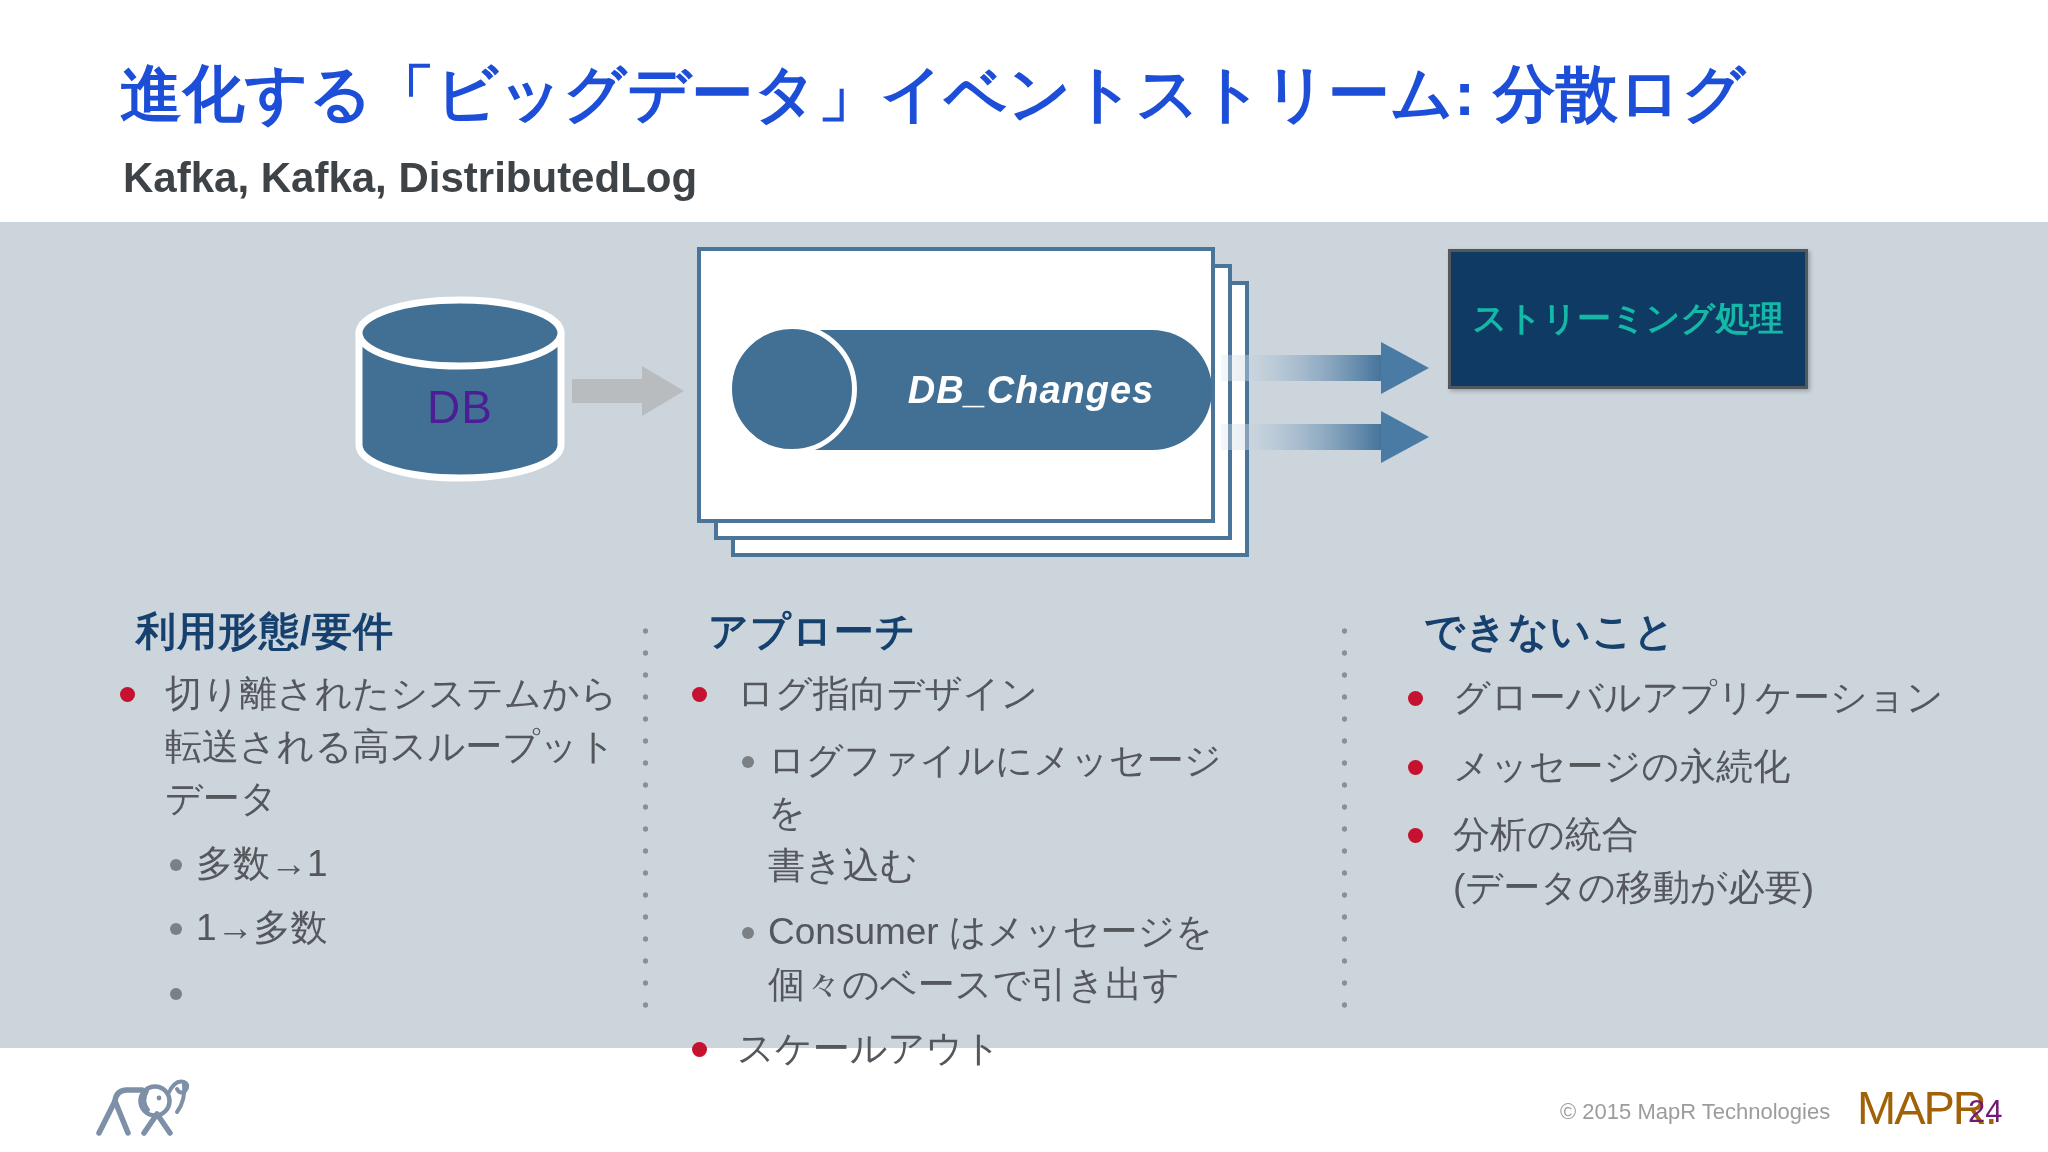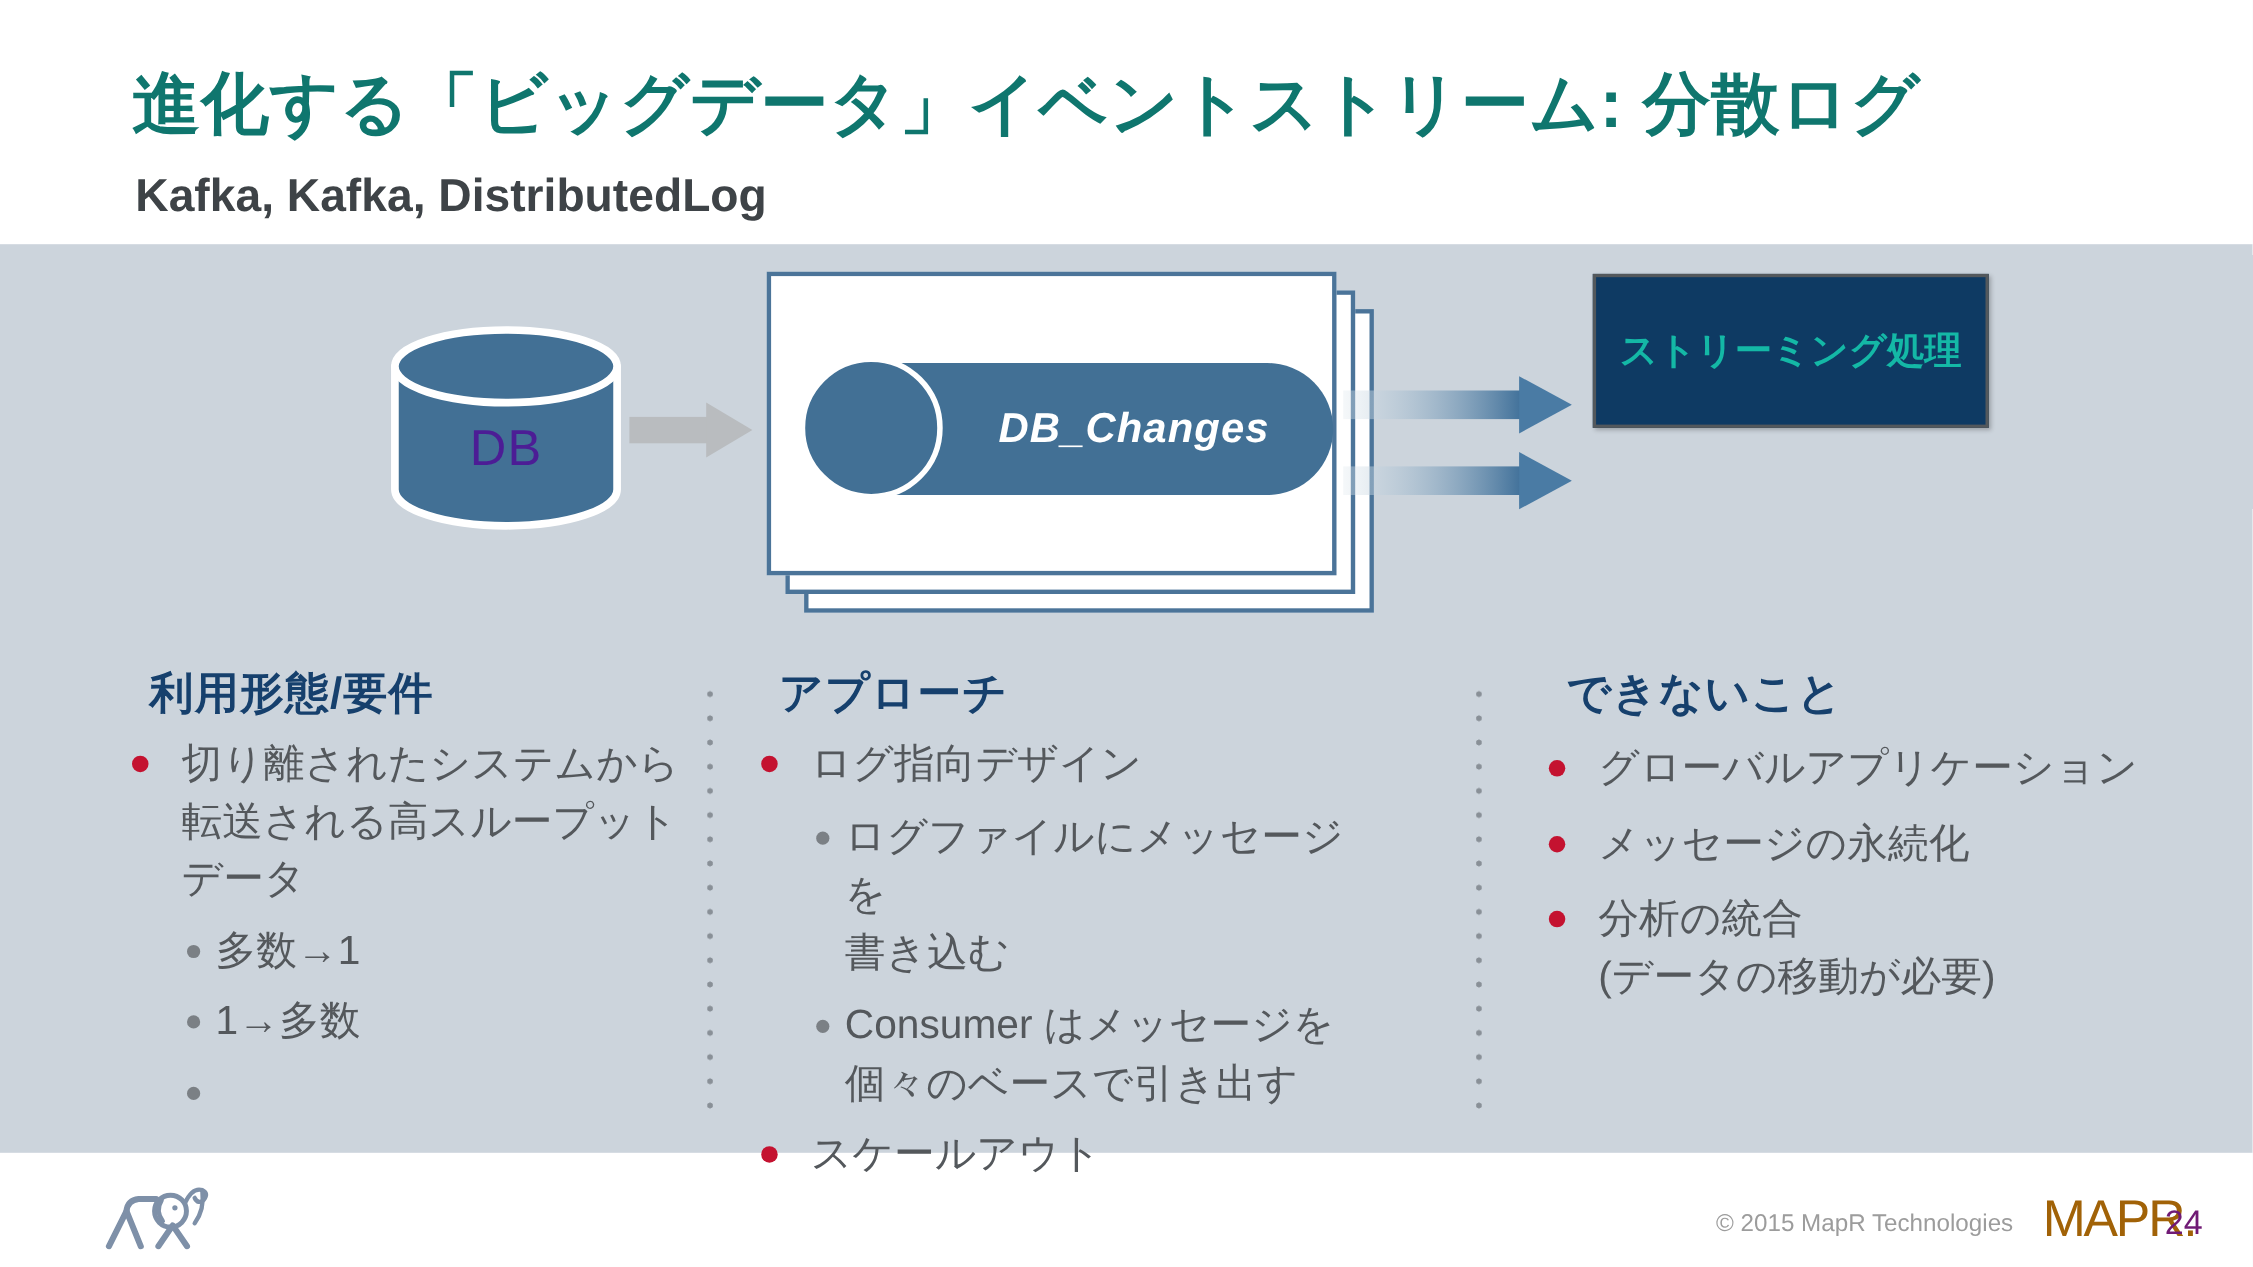--- a/index.html
+++ b/index.html
@@ -1,21 +1,21 @@
 <!DOCTYPE html>
 <html><head>
 <meta charset="utf-8">
 <style>
   * { margin:0; padding:0; box-sizing:border-box; }
   html,body { width:2048px; height:1152px; }
   body { font-family:"Liberation Sans","DejaVu Sans",sans-serif; background:#ffffff; overflow:hidden; }
   .slide { position:relative; width:2048px; height:1152px; background:#ffffff; overflow:hidden; }
 
   
-  .title { position:absolute; left:120px; top:52px; font-size:62px; font-weight:bold; color:#0f766e; letter-spacing:0.5px; white-space:nowrap; }
+  .title { position:absolute; left:120px; top:52px; font-size:62px; font-weight:bold; color:#1d4ed8; letter-spacing:0.5px; white-space:nowrap; }
   .subtitle { position:absolute; left:123px; top:154px; font-size:42px; font-weight:bold; color:#3e4347; }
 
   
   .band { position:absolute; left:0; top:222px; width:2048px; height:826px; background:#ccd4dc; }
 
   .db-cyl { position:absolute; left:352px; top:70px; width:216px; height:194px; }
   .db-label { position:absolute; left:352px; top:70px; width:216px; height:194px; display:flex; align-items:center; justify-content:center; padding-top:36px; font-size:46px; font-weight:normal; color:#4c1d95; letter-spacing:1px; }
 
   .gray-arrow { position:absolute; left:572px; top:140px; width:112px; height:58px; }
 

